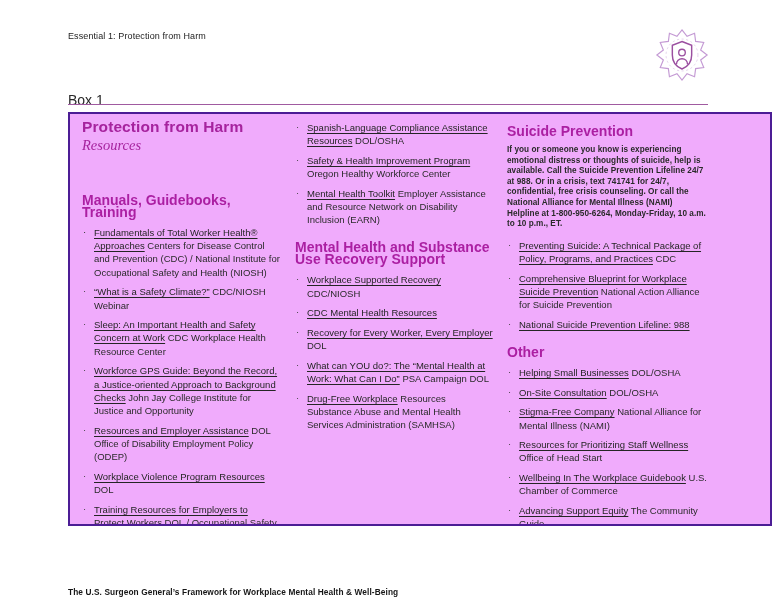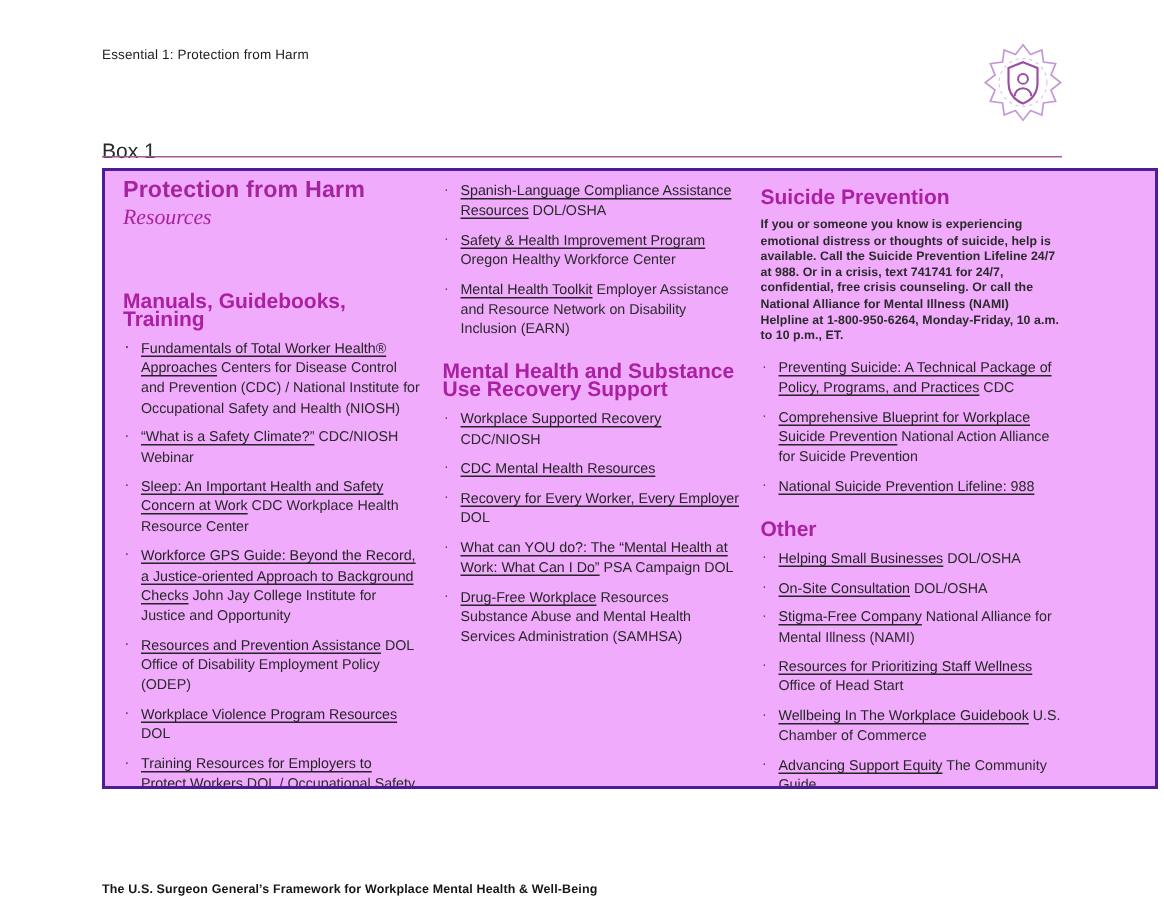--- a/index.html
+++ b/index.html
@@ -57,21 +57,21 @@
     <div class="box-title">Protection from Harm</div>
     <div class="box-subtitle">Resources</div>
     <div class="col col-0">
         <div class="section">
           <div class="sec-heading">Manuals, Guidebooks, Training</div>
           <div class="item"><span class="bullet">·</span></div>
           <div class="item"><span class="bullet">·</span><span class="rlink">Fundamentals of Total Worker Health® Approaches</span><span class="rest"> Centers for Disease Control and Prevention (CDC) / National Institute for Occupational Safety and Health (NIOSH)</span></div>
           <div class="item"><span class="bullet">·</span><span class="rlink">“What is a Safety Climate?”</span><span class="rest"> CDC/NIOSH Webinar</span></div>
           <div class="item"><span class="bullet">·</span><span class="rlink">Sleep: An Important Health and Safety Concern at Work</span><span class="rest"> CDC Workplace Health Resource Center</span></div>
           <div class="item"><span class="bullet">·</span><span class="rlink">Workforce GPS Guide: Beyond the Record, a Justice-oriented Approach to Background Checks</span><span class="rest"> John Jay College Institute for Justice and Opportunity</span></div>
-          <div class="item"><span class="bullet">·</span><span class="rlink">Resources and Prevention Assistance</span><span class="rest"> DOL Office of Disability Employment Policy (ODEP)</span></div>
+          <div class="item"><span class="bullet">·</span><span class="rlink">Resources and Employer Assistance</span><span class="rest"> DOL Office of Disability Employment Policy (ODEP)</span></div>
           <div class="item"><span class="bullet">·</span><span class="rlink">Workplace Violence Program Resources</span><span class="rest"> DOL</span></div>
           <div class="item"><span class="bullet">·</span><span class="rlink">Training Resources for Employers to Protect Workers</span><span class="rest"> DOL / Occupational Safety and Health Administration (OSHA)</span></div>
         </div>
       </div>
     <div class="col col-1">
         <div class="section">
           <div class="item"><span class="bullet">·</span><span class="rlink">Spanish-Language Compliance Assistance Resources</span><span class="rest"> DOL/OSHA</span></div>
           <div class="item"><span class="bullet">·</span><span class="rlink">Safety &amp; Health Improvement Program</span><span class="rest"> Oregon Healthy Workforce Center</span></div>
           <div class="item"><span class="bullet">·</span><span class="rlink">Mental Health Toolkit</span><span class="rest"> Employer Assistance and Resource Network on Disability Inclusion (EARN)</span></div>
         </div>

